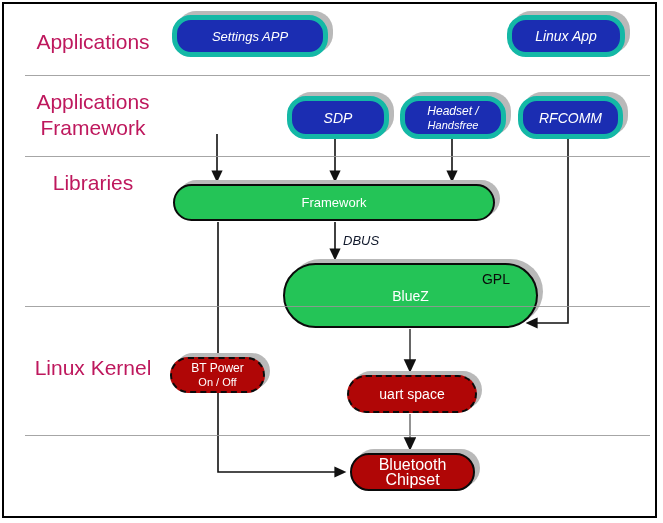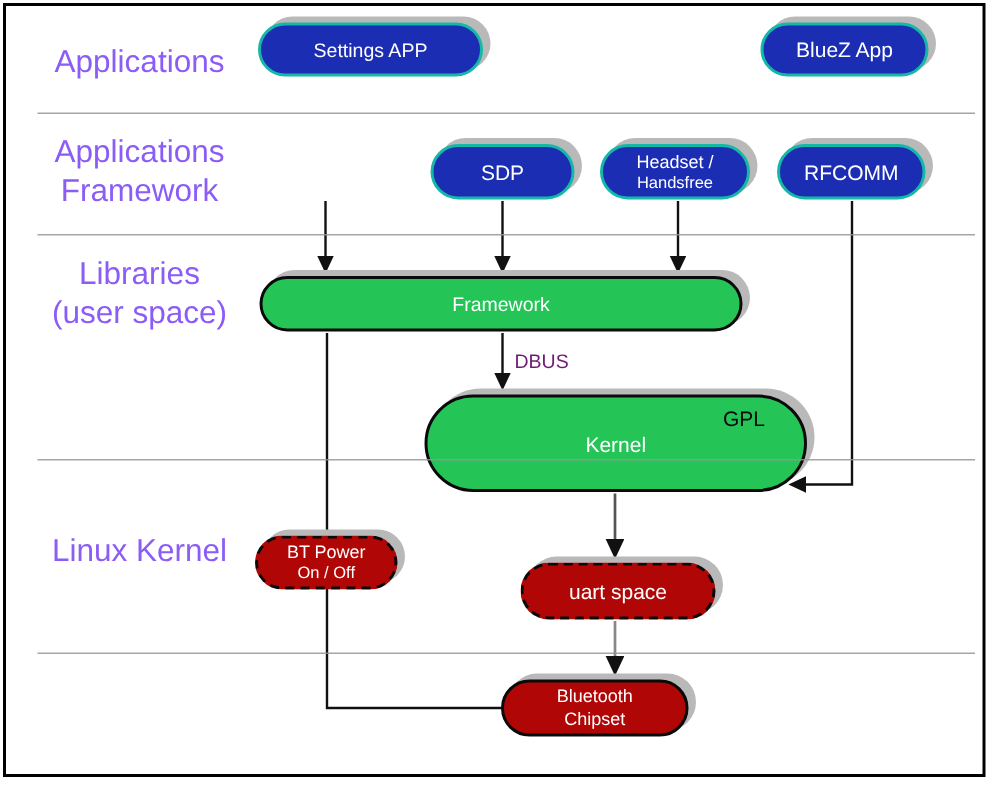--- a/index.html
+++ b/index.html
@@ -1,31 +1,31 @@
 <!DOCTYPE html>
 <html style="--app-node: #1b2db2; --library-node: #24c457; --kernel-node: #b00606; --layer-text: #9c9c9c; --divider: #969696; --shadow-gray: #b9b9b9; --node-text: #ffffff; --edge-line: #111111;"><head>
 <meta charset="utf-8">
 <style>
   html,body{margin:0;padding:0;background:#fff;font-family:"Liberation Sans",sans-serif;}
   #stage{position:relative;width:663px;height:523px;background:#fff;overflow:hidden;}
   .frame{position:absolute;left:2px;top:2px;width:651px;height:512px;border:2px solid #000;}
   .divider{position:absolute;left:25px;width:625px;height:1px;background:rgba(150,150,150,.85);z-index:6;}
-  .layer-label{position:absolute;left:12px;width:162px;text-align:center;color:#8b5cf6;
+  .layer-label{position:absolute;left:12px;width:162px;text-align:center;color:#be185d;
     font-size:21px;line-height:26px;z-index:2;}
   .node{position:absolute;display:flex;flex-direction:column;align-items:center;justify-content:center;
     color:#fff;text-align:center;z-index:4;box-shadow:5px -4px 0 0 var(--shadow-gray,#b9b9b9);}
-  .blue{background:var(--app-node,#1b2db2);border:2px solid #14b8a6;border-radius:19px;font-size:13px;}
+  .blue{background:var(--app-node,#1b2db2);border:5px solid #14b8a6;border-radius:19px;font-size:13px;font-style:italic;}
   .green{background:var(--library-node,#24c457);border:2px solid #0a0a0a;font-size:13px;}
   .red{background:var(--kernel-node,#b00606);border-radius:19px;font-size:12px;}
   .dashed{border:2px dashed #0a0a0a;}
   .solid{border:2px solid #0a0a0a;}
   .sub{font-size:11px;line-height:13px;}
   .line2{line-height:15px;}
   #edges{position:absolute;left:0;top:0;z-index:3;pointer-events:none;}
-  .edge-label{position:absolute;color:#701a75;font-size:13px;z-index:5;}
+  .edge-label{position:absolute;color:#0f172a;font-size:13px;z-index:5;font-style:italic;}
   .gpl{position:absolute;right:26px;top:6px;color:#0a0a0a;font-size:14px;}
 </style>
 </head>
 <body>
 
 <div id="stage">
 
   <div class="frame"></div>
 
   <svg id="edges" width="663" height="523">
@@ -46,61 +46,60 @@
 
   <div class="layer-label" style="top:29px">
     <span>Applications</span>
   </div>
   <div class="layer-label" style="top:89px">
     <div>Applications</div>
     <div>Framework</div>
   </div>
   <div class="layer-label" style="top:170px">
     <div>Libraries</div>
-    <div>(user space)</div>
   </div>
   <div class="layer-label" style="top:355px">
     <span>Linux Kernel</span>
   </div>
 
   <div class="node blue" style="left:172px;top:15px;width:146px;height:32px">
     <span>Settings APP</span>
   </div>
   <div class="node blue" style="left:507px;top:15px;width:108px;height:32px;font-size:14px">
-    <span>BlueZ App</span>
+    <span>Linux App</span>
   </div>
 
   <div class="node blue" style="left:287px;top:96px;width:92px;height:33px;font-size:14px">
     <span>SDP</span>
   </div>
   <div class="node blue" style="left:400px;top:96px;width:96px;height:33px">
     <span class="line2" style="font-size:12px">Headset /</span>
     <span class="sub">Handsfree</span>
   </div>
   <div class="node blue" style="left:518px;top:96px;width:95px;height:33px;font-size:14px">
     <span>RFCOMM</span>
   </div>
 
   <div class="node green" style="left:173px;top:184px;width:318px;height:33px;border-radius:19px">
     <span>Framework</span>
   </div>
   <div class="node green" style="left:283px;top:263px;width:251px;height:61px;border-radius:33px;font-size:14px">
     <span class="gpl">GPL</span>
-    <span>Kernel</span>
+    <span>BlueZ</span>
   </div>
 
   <div class="node red dashed" style="left:170px;top:357px;width:91px;height:32px">
     <span class="line2">BT Power</span>
     <span class="sub">On / Off</span>
   </div>
   <div class="node red dashed" style="left:347px;top:375px;width:126px;height:34px;font-size:14px">
     <span>uart space</span>
   </div>
 
-  <div class="node red solid" style="left:334px;top:453px;width:121px;height:34px;font-size:12px">
+  <div class="node red solid" style="left:350px;top:453px;width:121px;height:34px;font-size:16px">
     <span class="line2">Bluetooth</span>
     <span class="line2">Chipset</span>
   </div>
 
   <div class="edge-label" style="left:343px;top:233px">
     <span>DBUS</span>
   </div>
 
   <div class="divider" style="top:75px"></div>
   <div class="divider" style="top:156px"></div>

